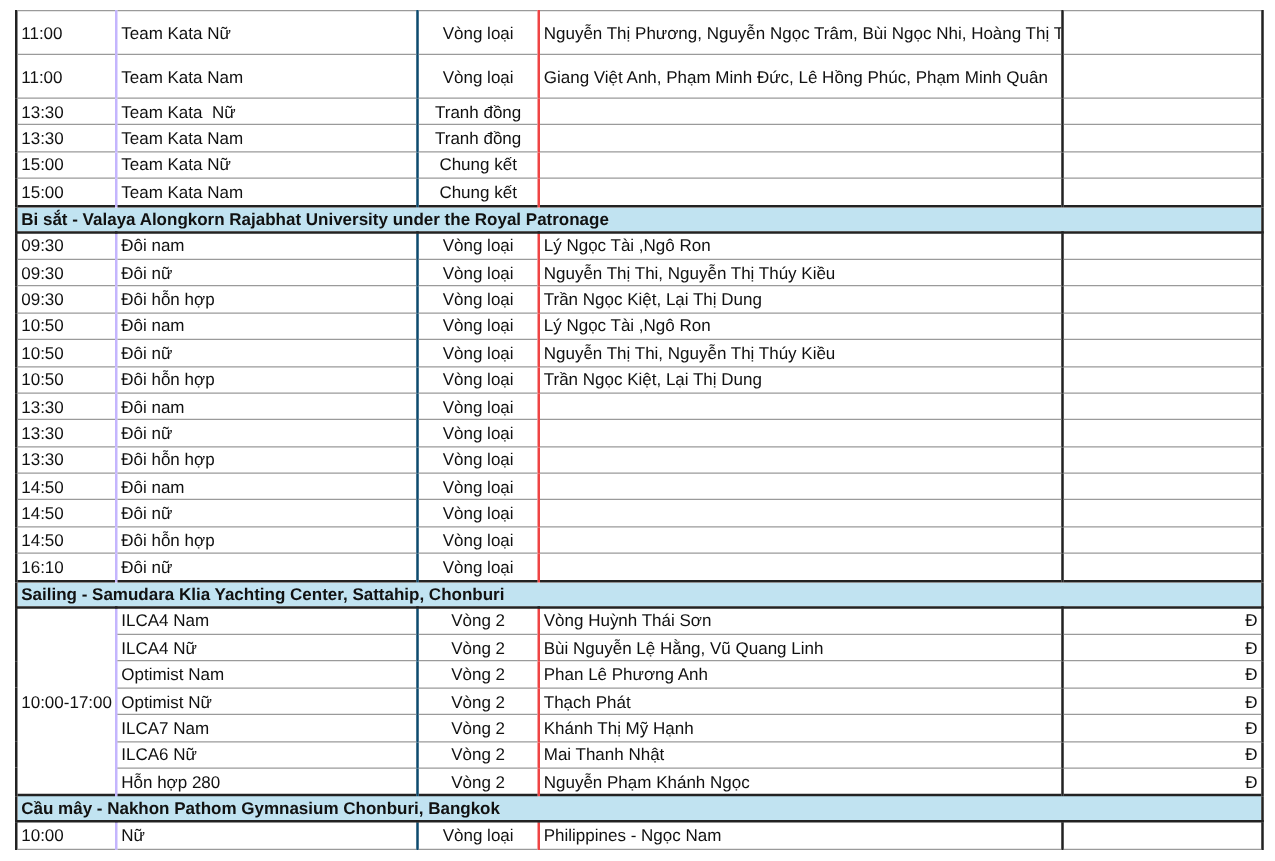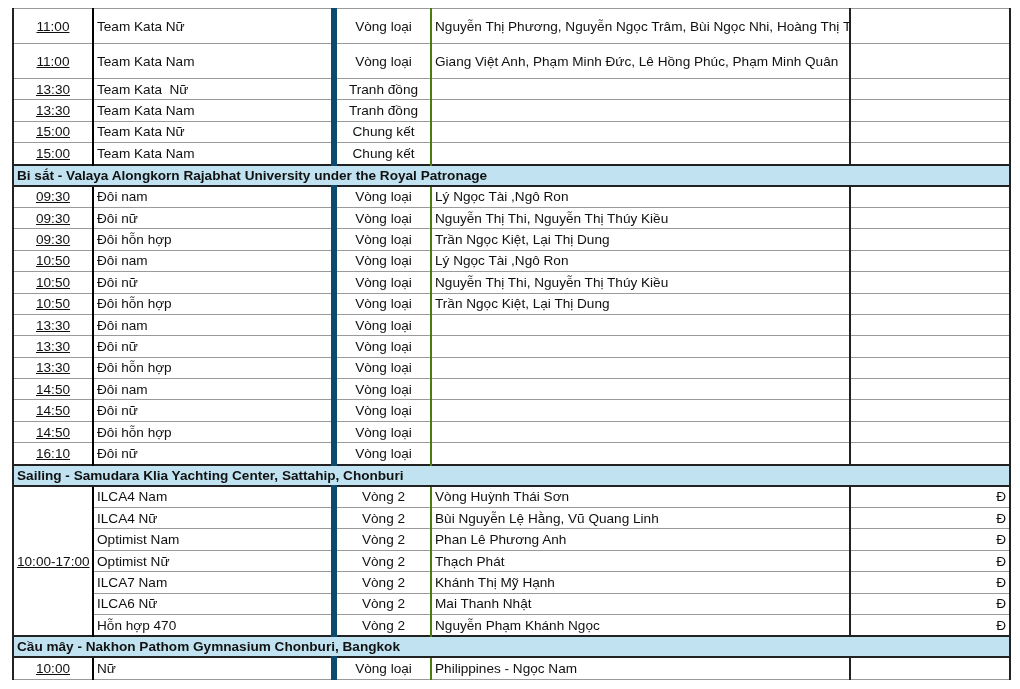--- a/index.html
+++ b/index.html
@@ -3,23 +3,23 @@
 <meta charset="utf-8">
 <style>
   html, body { margin: 0; padding: 0; background: #ffffff; }
   body { width: 1020px; height: 689px; overflow: hidden; position: relative;
          font-family: "Liberation Sans", sans-serif; color: #111; }
   table.sched { position: absolute; left: 12px; top: 8px; border-collapse: collapse;
                 table-layout: fixed; width: 997px; font-size: 13.6px; }
   table.sched td { border-top: 1px solid #9a9a9a; border-bottom: 1px solid #9a9a9a;
                    padding: 0 3px; height: 20.4px; line-height: 17px; vertical-align: middle;
                    white-space: nowrap; overflow: hidden; }
-  td.c-time { text-align: center; border-left: 2px solid #222; border-right: 2px solid #000000; text-decoration: underline; }
-  td.c-event { text-align: left; border-right: 6px solid #0c4a6e; }
-  td.c-round { text-align: center; border-right: 2px solid #4d7c0f; }
+  td.c-time { border-left: 2px solid #222; border-right: 2px solid #c4b5fd; }
+  td.c-event { text-align: left; border-right: 2px solid #0c4a6e; }
+  td.c-round { text-align: center; border-right: 2px solid #ef4444; }
   td.c-ath { text-align: left; border-right: 2px solid #222; }
   td.c-note { text-align: right; border-right: 2px solid #222; padding-right: 3px; }
   tr.tall td { height: 34px; }
   td.wrap { white-space: normal; line-height: 16.5px; }
   tr.section td { background: #c1e3f1; font-weight: bold; border-top: 2px solid #222;
                   border-bottom: 2px solid #222; border-left: 2px solid #222; border-right: 2px solid #222;
                   text-align: left; padding-left: 3px; height: 19px; }
   td.merged { border-bottom: 2px solid #222; }
 </style>
 </head>
@@ -207,21 +207,21 @@
       <td class="c-ath">Khánh Thị Mỹ Hạnh</td>
       <td class="c-note">Đ</td>
     </tr>
     <tr>
       <td class="c-event">ILCA6 Nữ</td>
       <td class="c-round">Vòng 2</td>
       <td class="c-ath">Mai Thanh Nhật</td>
       <td class="c-note">Đ</td>
     </tr>
     <tr>
-      <td class="c-event">Hỗn hợp 470</td>
+      <td class="c-event">Hỗn hợp 280</td>
       <td class="c-round">Vòng 2</td>
       <td class="c-ath">Nguyễn Phạm Khánh Ngọc</td>
       <td class="c-note">Đ</td>
     </tr>
 
     <tr class="section">
       <td colspan="5">Cầu mây - Nakhon Pathom Gymnasium Chonburi, Bangkok</td>
     </tr>
     <tr>
       <td class="c-time">10:00</td>

